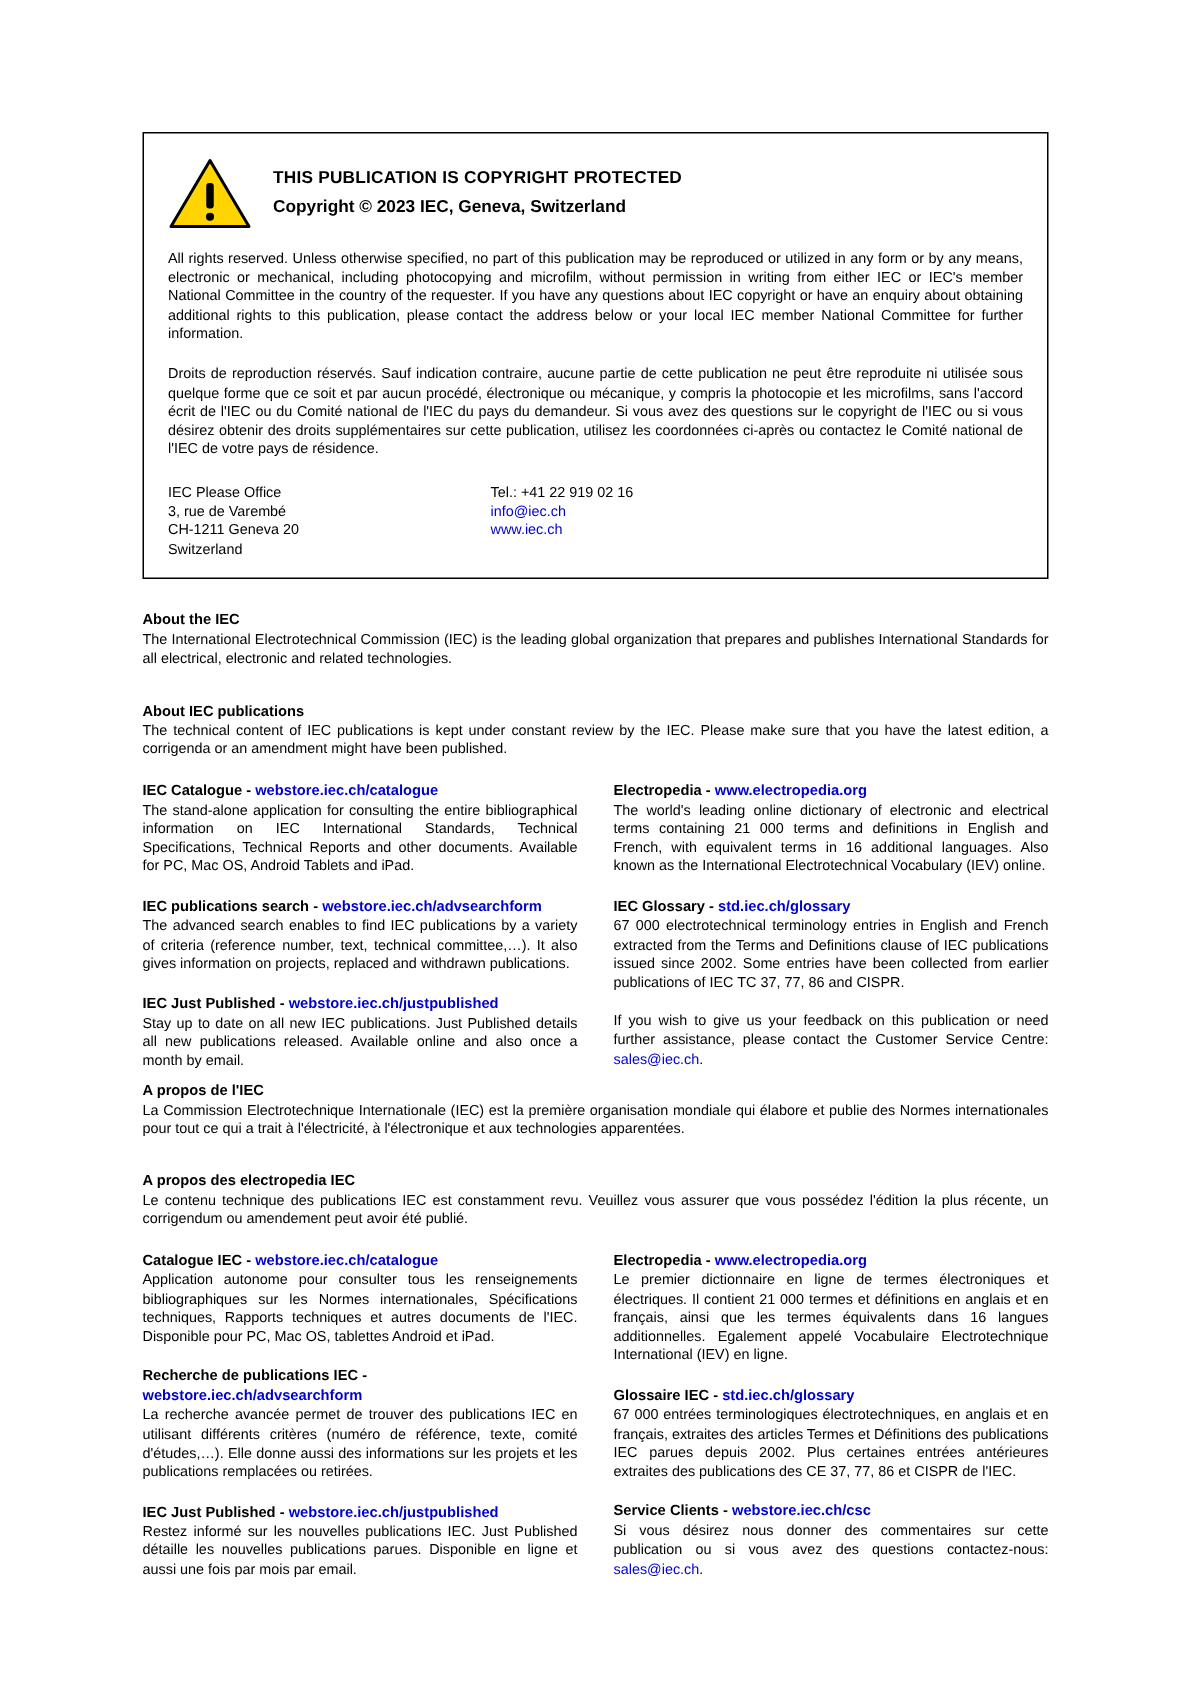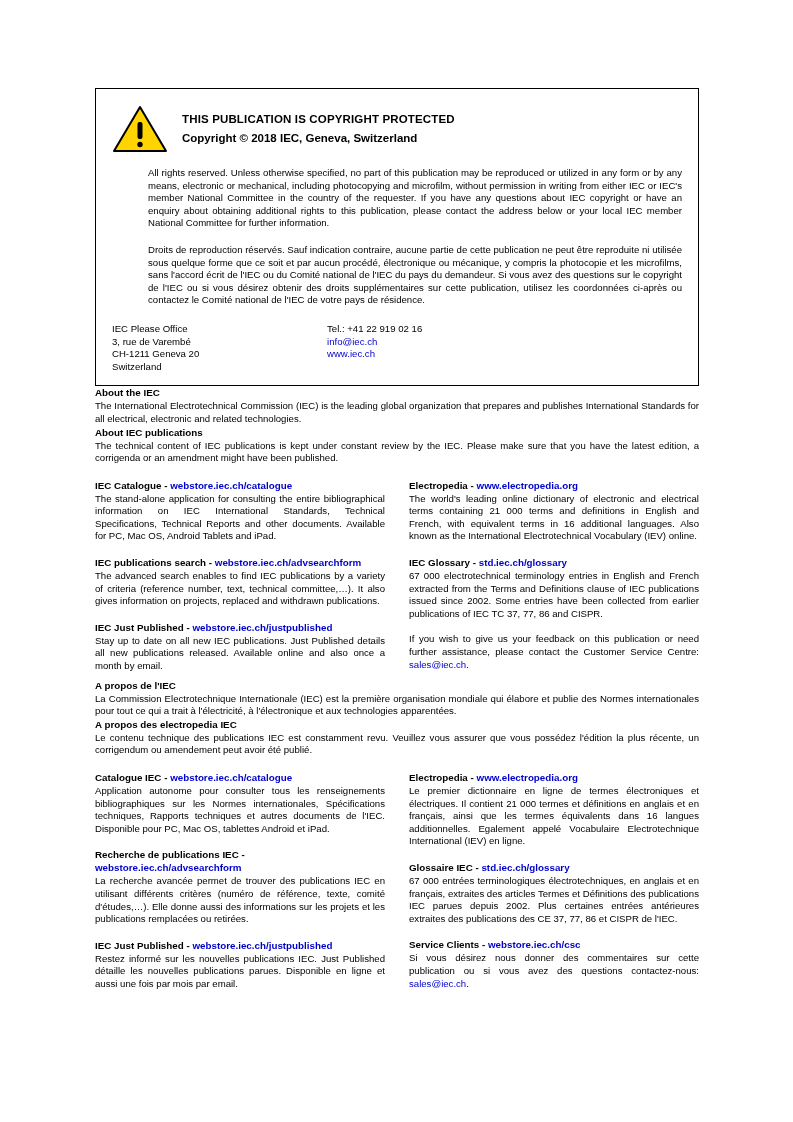--- a/index.html
+++ b/index.html
@@ -53,36 +53,35 @@
     font-size: 11.5px;
     font-weight: bold;
     line-height: 16px;
     margin-top: 3px;
   }
   .cr-para {
     font-size: 9.6px;
     line-height: 12.6px;
     text-align: justify;
     margin-top: 14px;
-    margin-left: 36px;
   }
   .cr-contact {
     margin-top: 16px;
     display: flex;
     font-size: 9.6px;
     line-height: 12.6px;
   }
   .cr-contact .col1 { width: 215px; }
   .cr-contact .col2 { width: 260px; }
   .link { color: #0000cc; }
   a.link { text-decoration: none; text-align: right; }
 
   
   .sec {
-    margin-top: 0;
+    margin-top: 21px;
     width: 604px;
   }
   .sec h3 {
     font-size: 9.8px;
     font-weight: bold;
     margin: 0 0 1px 0;
     line-height: 13px;
   }
   .sec p {
     font-size: 9.6px;
@@ -124,21 +123,21 @@
     <div class="cr-head">
       <div class="warning-icon">
         <svg width="56" height="48" viewBox="0 0 56 48">
           <polygon points="28,2 54,46 2,46" fill="#ffd400" stroke="#000000" stroke-width="2" stroke-linejoin="round"></polygon>
           <rect x="25.5" y="17" width="5" height="17" rx="2" fill="#000000"></rect>
           <circle cx="28" cy="39.5" r="2.7" fill="#000000"></circle>
         </svg>
       </div>
       <div class="cr-titles">
         <div class="cr-title">THIS PUBLICATION IS COPYRIGHT PROTECTED</div>
-        <div class="cr-sub">Copyright © 2018 IEC, Geneva, Switzerland</div>
+        <div class="cr-sub">Copyright © 2023 IEC, Geneva, Switzerland</div>
       </div>
     </div>
 
     <div class="cr-para">All rights reserved. Unless otherwise specified, no part of this publication may be reproduced or utilized in any form or by any means, electronic or mechanical, including photocopying and microfilm, without permission in writing from either IEC or IEC's member National Committee in the country of the requester. If you have any questions about IEC copyright or have an enquiry about obtaining additional rights to this publication, please contact the address below or your local IEC member National Committee for further information.</div>
     <div class="cr-para">Droits de reproduction réservés. Sauf indication contraire, aucune partie de cette publication ne peut être reproduite ni utilisée sous quelque forme que ce soit et par aucun procédé, électronique ou mécanique, y compris la photocopie et les microfilms, sans l'accord écrit de l'IEC ou du Comité national de l'IEC du pays du demandeur. Si vous avez des questions sur le copyright de l'IEC ou si vous désirez obtenir des droits supplémentaires sur cette publication, utilisez les coordonnées ci-après ou contactez le Comité national de l'IEC de votre pays de résidence.</div>
 
     <div class="cr-contact">
       <div class="col1">
         <div>IEC Please Office</div>
         <div>3, rue de Varembé</div>

